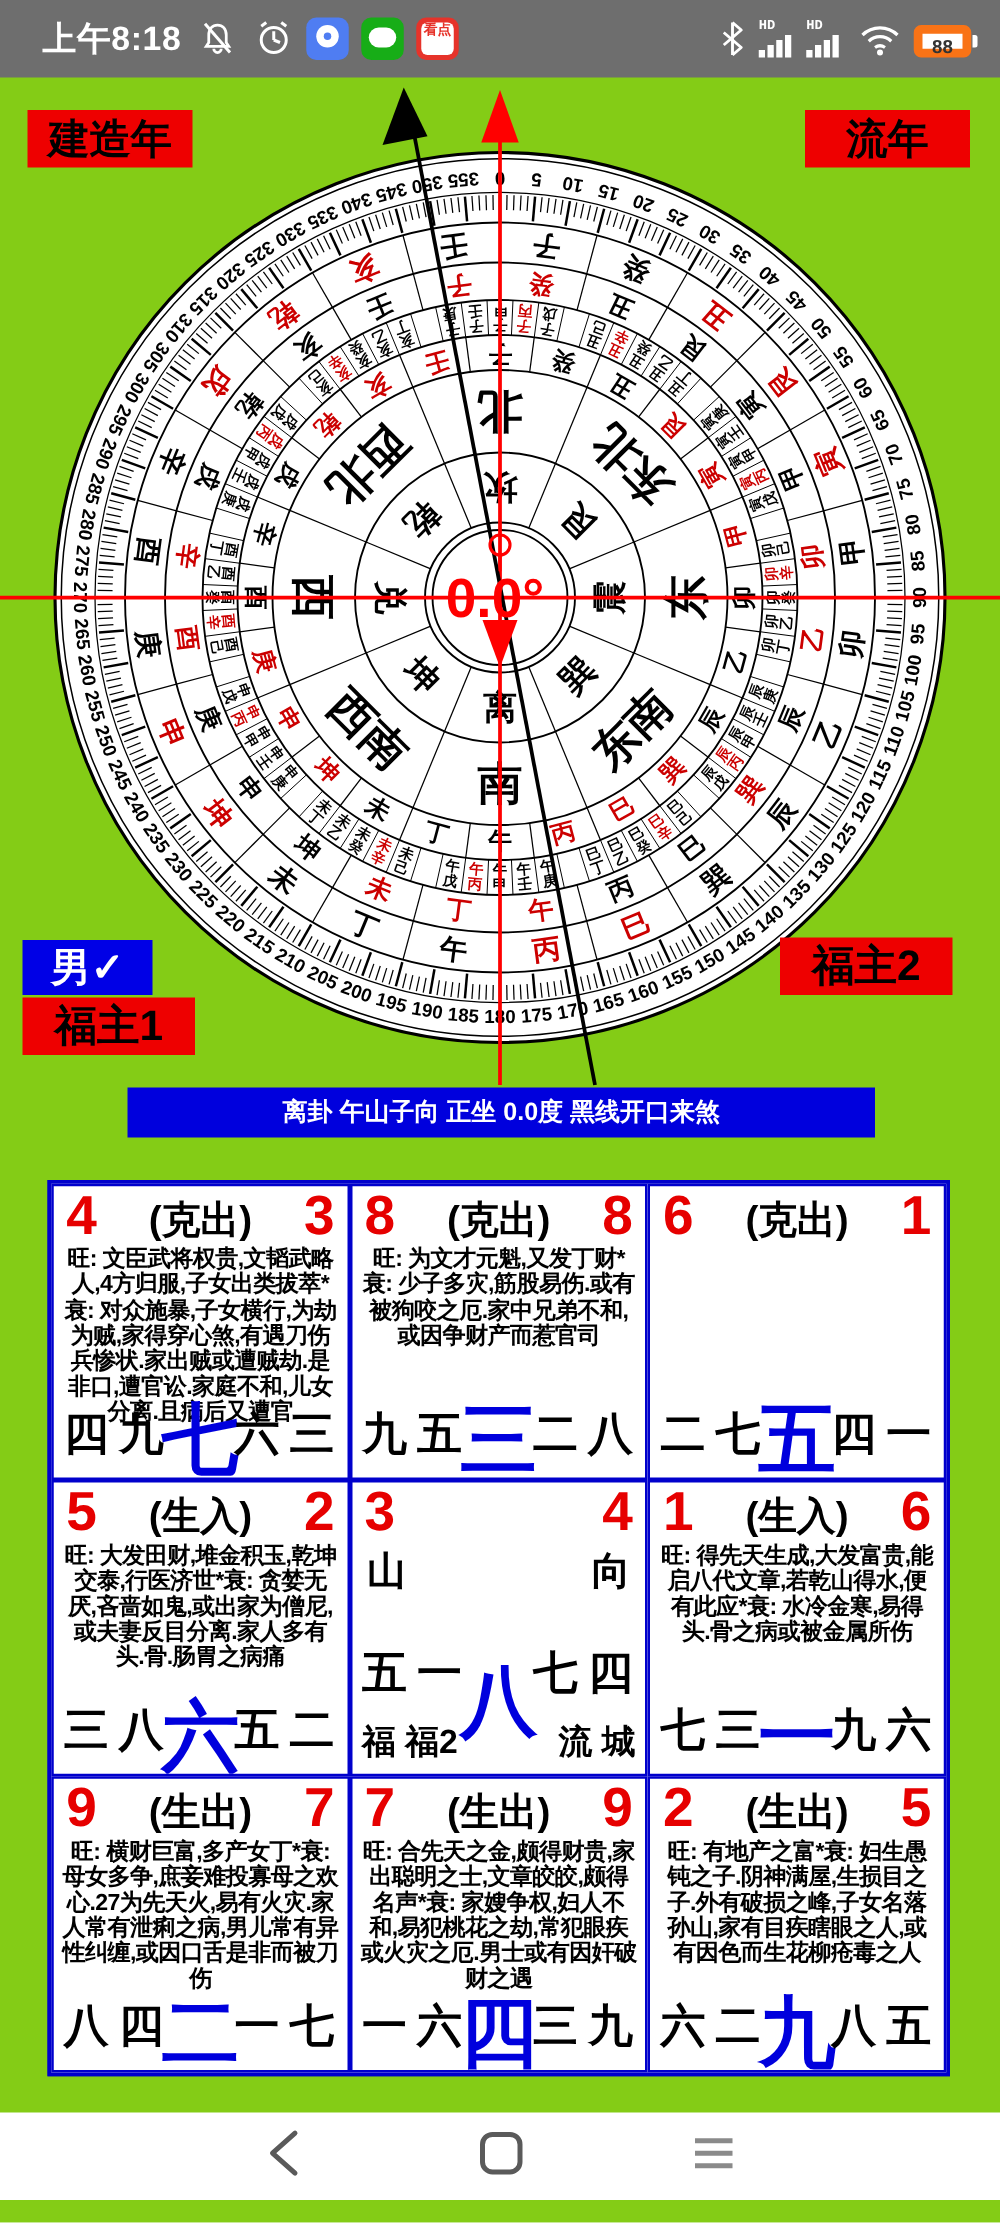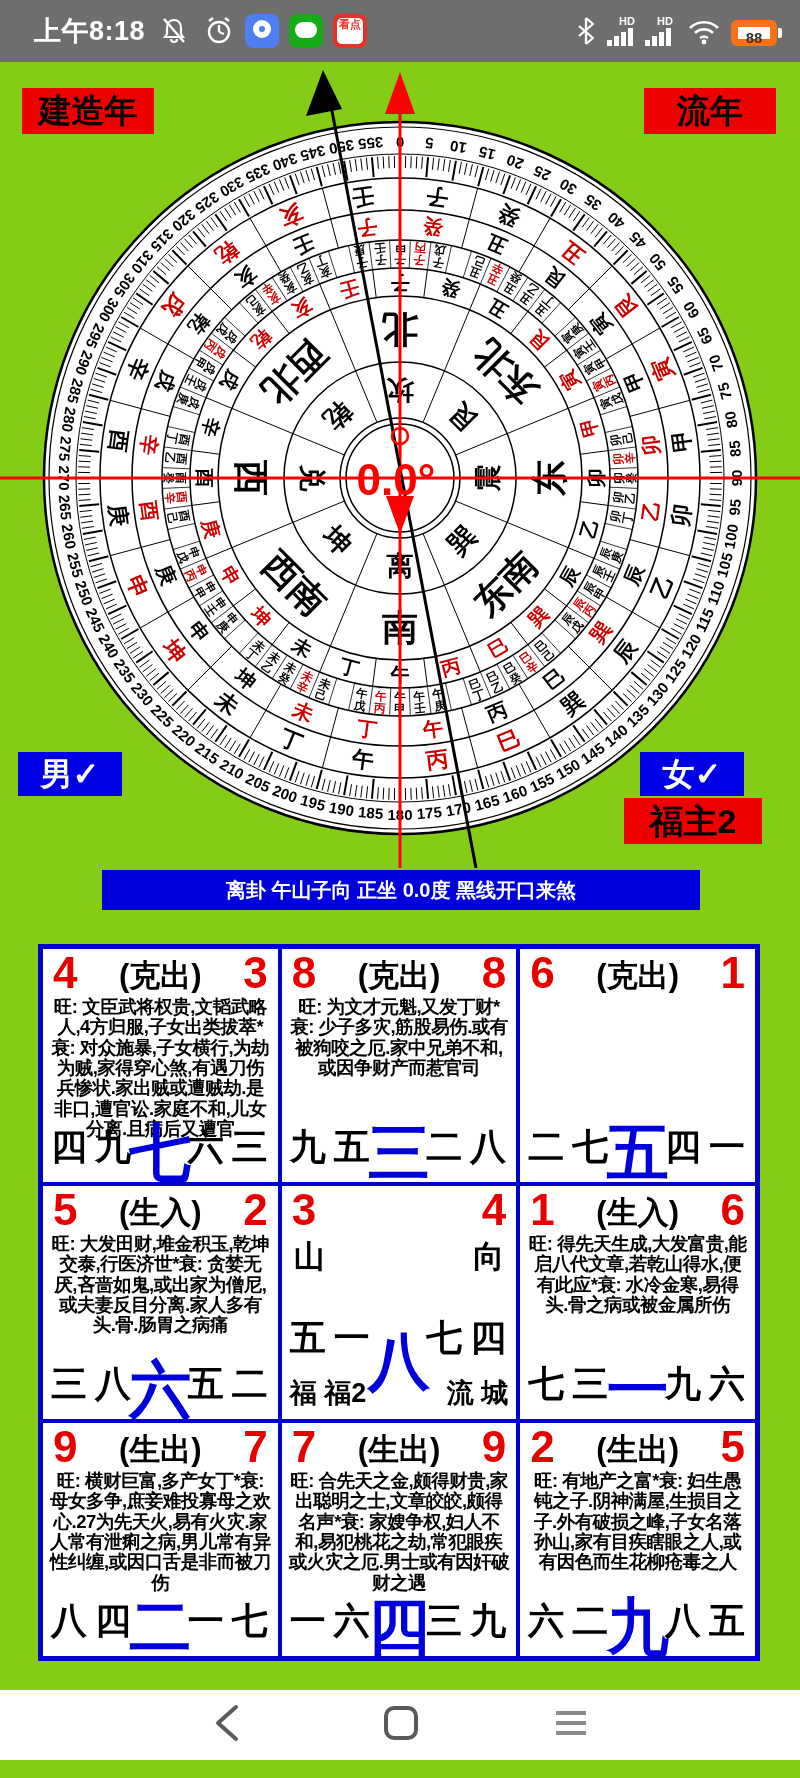--- a/index.html
+++ b/index.html
@@ -17,38 +17,38 @@
   .appico.green { background:#17ad17; }
   .appico.red { background:#e6332a; }
   .appico .lens { position:absolute; left:8px; top:6px; width:18px; height:18px; border-radius:50%; background:#fff; }
   .appico .lens:after { content:""; position:absolute; left:6px; top:6px; width:6px; height:6px; border-radius:50%; background:#4f7df2; }
   .appico .bubble { position:absolute; left:6px; top:8px; width:22px; height:16px; border-radius:8px; background:#fff; }
   .appico .bubble:after { content:""; position:absolute; left:4px; bottom:-4px; width:0; height:0;
      border:5px solid transparent; border-top-color:#fff; }
   .appico .kd-inner { position:absolute; left:4px; top:4px; right:4px; bottom:4px; background:#fff; border-radius:5px;
      color:#e6332a; font-size:11px; font-weight:700; text-align:center; line-height:13px; padding-top:0px; }
   .sb-right { margin-left:auto; display:flex; align-items:flex-end; margin-right:18px; }
-  .siggrp { display:flex; flex-direction:column; align-items:flex-end; margin-left:10px; }
+  .siggrp { display:flex; flex-direction:column; align-items:flex-start; margin-left:10px;font-family:Liberation Mono, monospace; }
   .hd { font-size:11px; font-weight:700; line-height:11px; }
   .bars { display:flex; align-items:flex-end; margin-top:1px; }
   .bars i { display:block; width:5px; background:#fff; margin-right:2px; }
   .batt { display:flex; align-items:center; margin-left:10px; }
   .batt .shell { width:46px; height:26px; border:7px solid #f97316; border-radius:6px; background:#fff;
      color:#333; font-size:15px; font-weight:700; text-align:center; line-height:22px; }
   .batt .nub { width:4px; height:10px; background:#fff; border-radius:0 2px 2px 0; margin-left:1px; }
 
   
   .redbox { position:absolute; background:#ee0000; color:#000; font-weight:700; text-align:center; }
   .bluebox { position:absolute; background:#0000e6; color:#fff; font-weight:700; text-align:center; }
   .lbl-jzn { left:22px; top:88px; width:132px; height:46px; font-size:33px; line-height:46px; }
   .lbl-ln  { left:644px; top:88px; width:132px; height:46px; font-size:33px; line-height:46px; }
   .lbl-male   { left:18px;  top:752px; width:104px; height:44px; font-size:32px; line-height:44px; }
   .lbl-female { left:640px; top:752px; width:104px; height:44px; font-size:32px; line-height:44px; }
   .lbl-fz1 { left:18px;  top:798px; width:138px; height:46px; font-size:34px; line-height:46px; }
-  .lbl-fz2 { left:624px; top:798px; width:138px; height:46px; font-size:34px; line-height:46px; }
+  .lbl-fz2 { left:624px; top:750px; width:138px; height:46px; font-size:34px; line-height:46px; }
 
   #compass { position:absolute; left:0; top:60px; }
   #compass text { font-family:"Liberation Sans", sans-serif; }
 
   .banner { position:absolute; left:102px; top:870px; width:598px; height:40px; background:#0000dd;
     color:#fff; font-size:20px; font-weight:700; text-align:center; line-height:40px; white-space:nowrap; }
 
   
   .grid { position:absolute; left:38px; top:944px; width:722px; height:717px;
     display:grid; grid-template-columns:repeat(3,1fr); grid-template-rows:repeat(3,1fr);
@@ -967,20 +967,21 @@
       <circle cx="400" cy="376" r="8" fill="none" stroke="#ff0000" stroke-width="2.5"></circle>
       <line x1="400" y1="384" x2="400" y2="397" stroke="#ff0000" stroke-width="2.5"></line>
       <text x="396" y="419" text-anchor="middle" dominant-baseline="central" font-size="44" fill="#ff0000" font-weight="800">0.0°</text>
       <polygon points="386,436 414,436 400,474" fill="#ff0000"></polygon>
     </svg>
 
   <div class="redbox lbl-ln">流年</div>
   <div class="redbox lbl-jzn">建造年</div>
   <div class="bluebox lbl-male">男✓</div>
   <div class="bluebox lbl-female">女✓</div>
+  <div class="redbox lbl-fz1">福主1</div>
   <div class="redbox lbl-fz2">福主2</div>
 
   <div class="banner">离卦 午山子向 正坐 0.0度 黑线开口来煞</div>
 
   <div class="grid">
 
     <div class="cell">
       <span class="num tl">4</span>
       <span class="head">(克出)</span>
       <span class="num tr">3</span>

